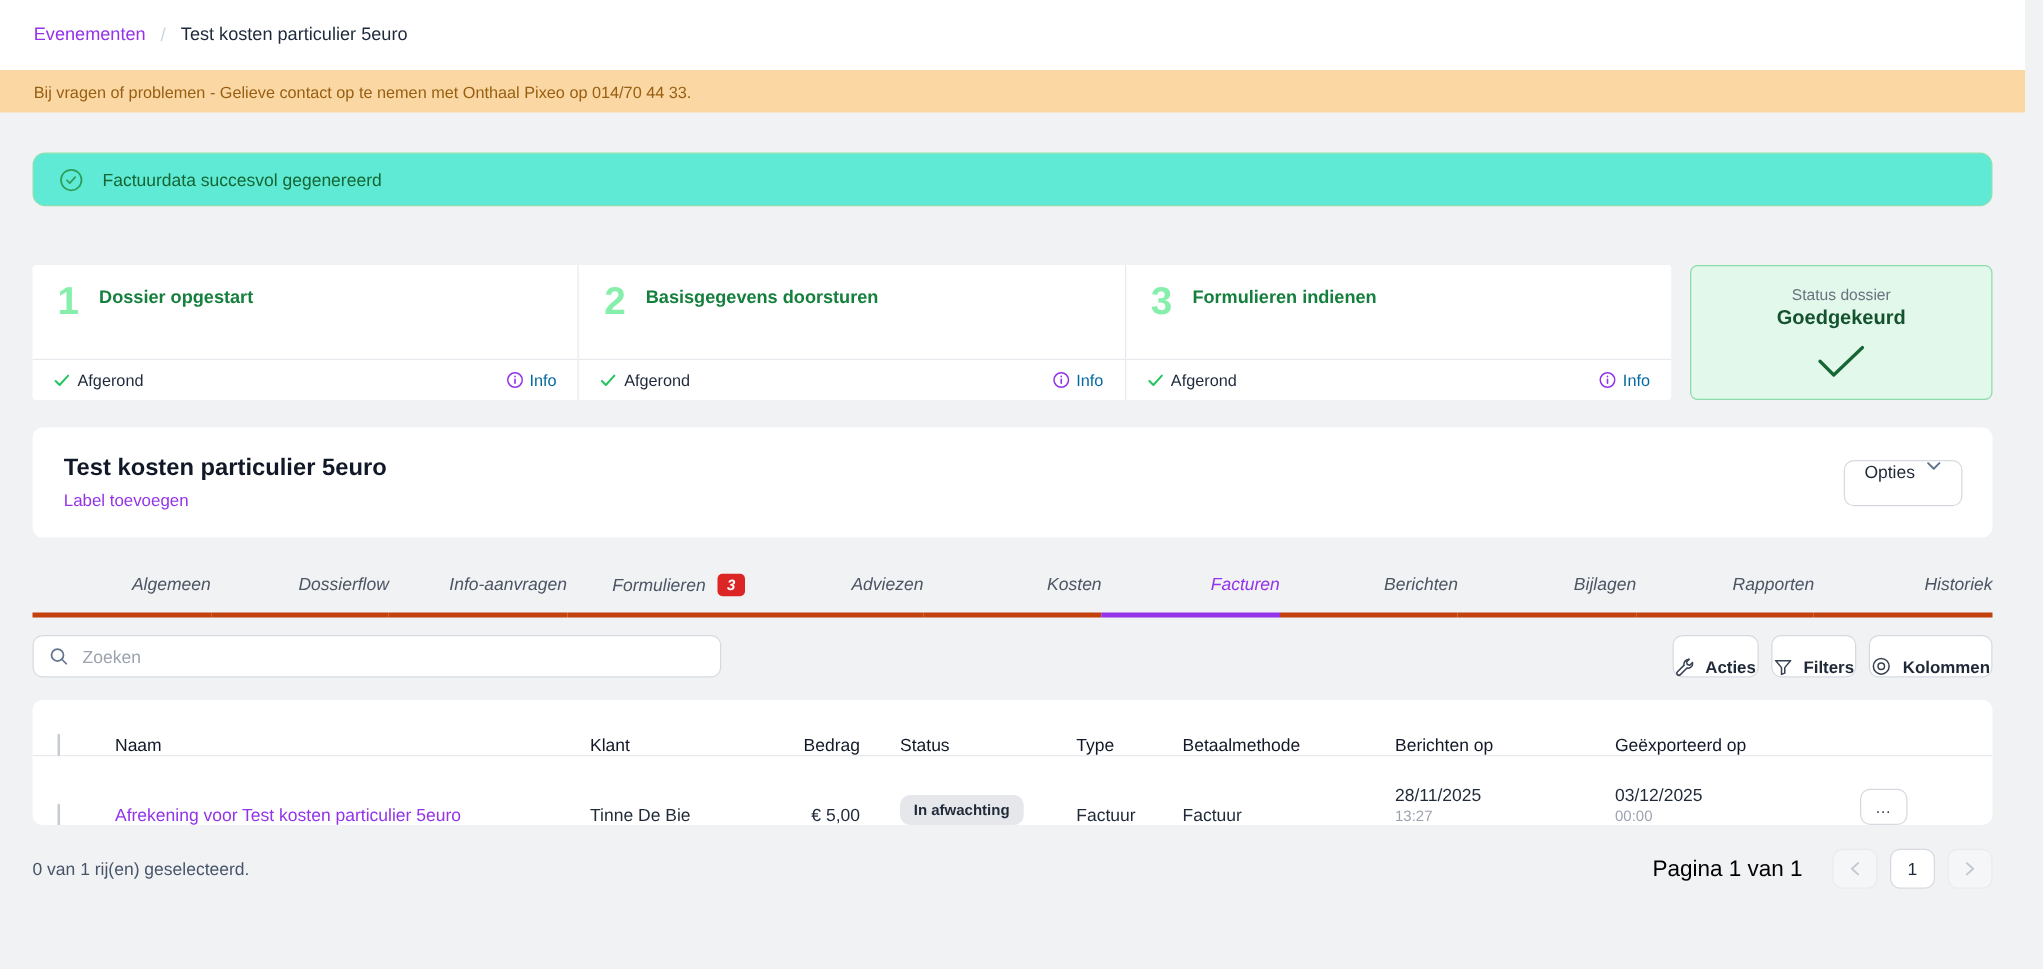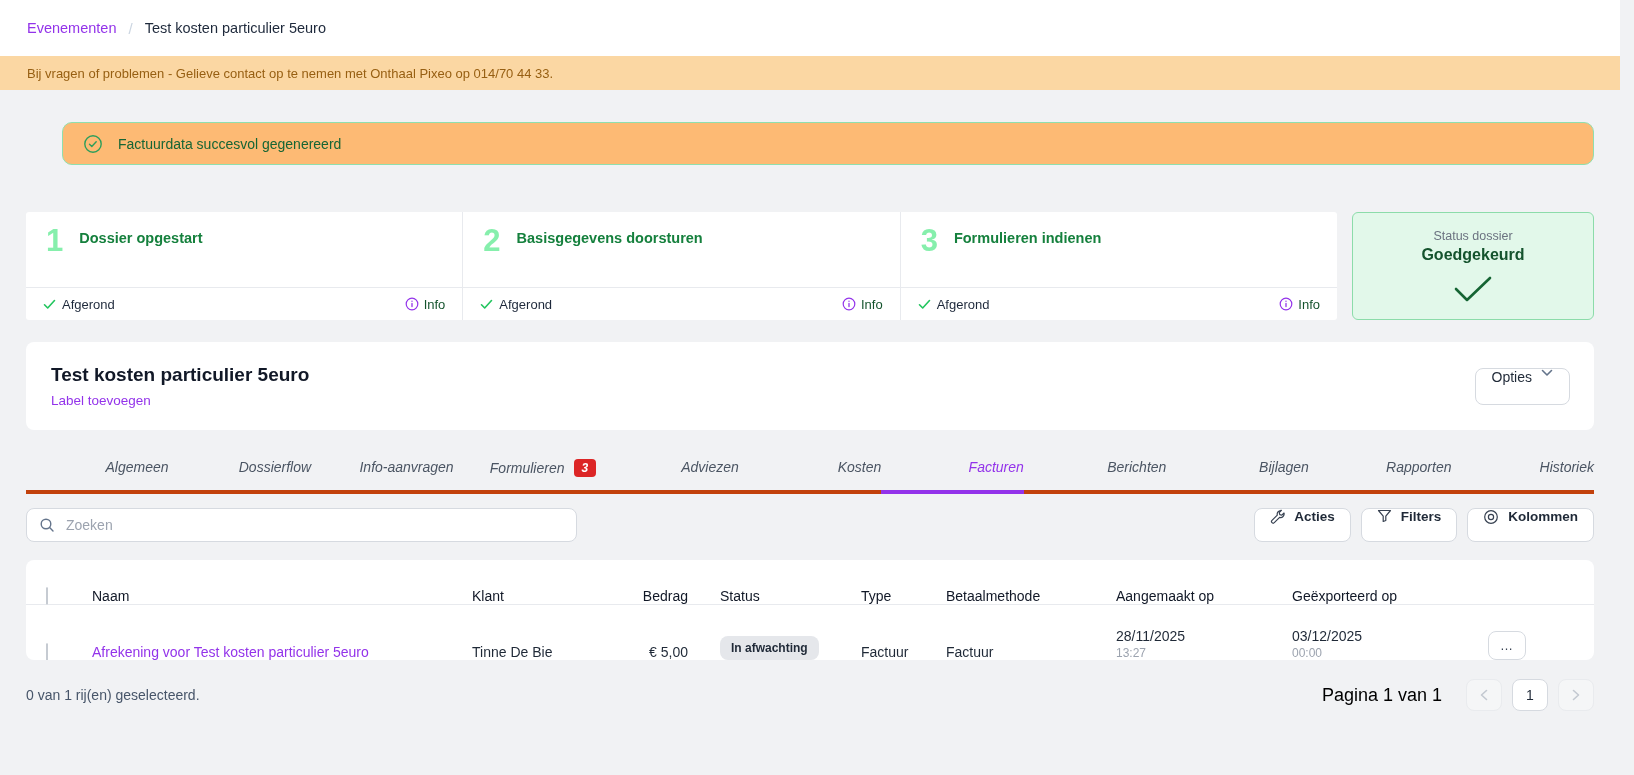--- a/index.html
+++ b/index.html
@@ -28,43 +28,43 @@
   .notice-banner {
     height: 34px; background: #fbd7a3; color: #975f12;
     display: flex; align-items: center; padding: 0 27px; font-size: 13px;
   }
 
   .content { padding: 0 26px; }
 
   
   .success-alert {
     margin-top: 32px; height: 43px;
-    background: #fdba74; border: 1px solid #8fdfae; border-radius: 10px;
+    background: #5eead4; border: 1px solid #8fdfae; border-radius: 10px;
     display: flex; align-items: center; gap: 15px; padding: 0 20px;
-    color: #166534; font-size: 14px; margin-left: 36px;
+    color: #166534; font-size: 14px;
   }
 
   
   .steps-row { display: flex; gap: 15px; margin-top: 47px; height: 108px; }
   .steps-card {
     flex: 1; background: #ffffff; border-radius: 3px;
     display: flex; overflow: hidden;
   }
   .step { flex: 1; display: flex; flex-direction: column; border-right: 1px solid #e8eaee; }
   .step:last-child { border-right: none; }
   .step-main { flex: 1; display: flex; gap: 16px; padding: 13px 20px 0 20px; }
   .step-number { font-size: 31px; font-weight: 700; color: #86efac; line-height: 1; }
   .step-title { font-size: 14.5px; font-weight: 600; color: #15803d; padding-top: 5px; }
   .step-footer {
     border-top: 1px solid #e8eaee; height: 33px;
     display: flex; justify-content: space-between; align-items: center;
     padding: 0 17px; font-size: 13px;
   }
   .step-status { display: flex; align-items: center; gap: 6px; color: #1e293b; }
-  .step-info { display: flex; align-items: center; gap: 5px; color: #14532d; cursor: pointer; }
+  .step-info { display: flex; align-items: center; gap: 5px; color: #0369a1; cursor: pointer; }
 
   .status-card {
     width: 242px; background: #e2f8ea; border: 1px solid #8cdcaa; border-radius: 6px;
     display: flex; flex-direction: column; align-items: center; justify-content: center;
   }
   .status-card-label { font-size: 12.5px; color: #6b7280; }
   .status-card-value { font-size: 16px; font-weight: 700; color: #14532d; margin-top: 3px; }
   .status-card-check { margin-top: 11px; }
 
   
@@ -104,23 +104,23 @@
     border: 1px solid #d6dae0; border-radius: 8px;
     display: flex; align-items: center; gap: 11px; padding: 0 12px;
   }
   .search-box input {
     border: none; outline: none; flex: 1; font-size: 14px;
     font-family: inherit; color: #374151; background: transparent;
   }
   .search-box input::placeholder { color: #9ca3af; }
   .toolbar-buttons { display: flex; gap: 10px; }
   .tool-btn {
-    display: flex; align-items: flex-start; gap: 9px;
+    display: flex; align-items: flex-end; gap: 9px;
     background: #ffffff; border: 1px solid #d6dae0; border-radius: 8px;
-    height: 34px; padding: 0 15px; font-size: 13.5px; font-weight: 600;
+    height: 34px; padding: 0 1px; font-size: 13.5px; font-weight: 600;
     color: #1f2937; font-family: inherit; cursor: pointer;
   }
 
   
   .table-card { margin-top: 18px; background: #ffffff; border-radius: 8px; overflow: hidden; }
   .t-row { display: flex; align-items: flex-end; }
   .t-head { height: 44px; font-size: 14px; font-weight: 500; color: #111827; }
   .t-body-row { border-top: 1px solid #e8eaee; height: 56px; font-size: 14px; color: #1f2937; }
   .t-cell { padding: 0 10px; }
   .c-check { width: 56px; padding-left: 20px; }
@@ -361,21 +361,21 @@
       <div class="t-row t-head">
         <div class="t-cell c-check">
           <span class="checkbox"></span>
         </div>
         <div class="t-cell c-naam">Naam</div>
         <div class="t-cell c-klant">Klant</div>
         <div class="t-cell c-bedrag">Bedrag</div>
         <div class="t-cell c-status">Status</div>
         <div class="t-cell c-type">Type</div>
         <div class="t-cell c-betaal">Betaalmethode</div>
-        <div class="t-cell c-aangemaakt">Aangemaakt op</div>
+        <div class="t-cell c-aangemaakt">Berichten op</div>
         <div class="t-cell c-geexporteerd">Geëxporteerd op</div>
         <div class="t-cell c-actions"></div>
       </div>
 
       <div class="t-row t-body-row">
         <div class="t-cell c-check">
           <span class="checkbox"></span>
         </div>
         <div class="t-cell c-naam">
           <a class="row-link">Afrekening voor Test kosten particulier 5euro</a>

